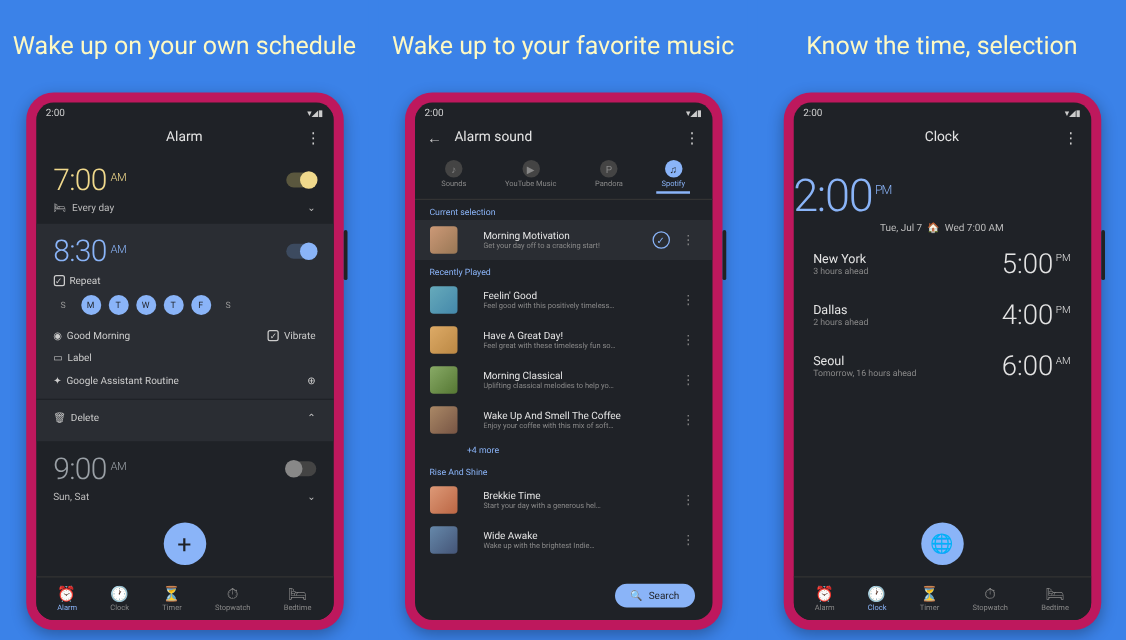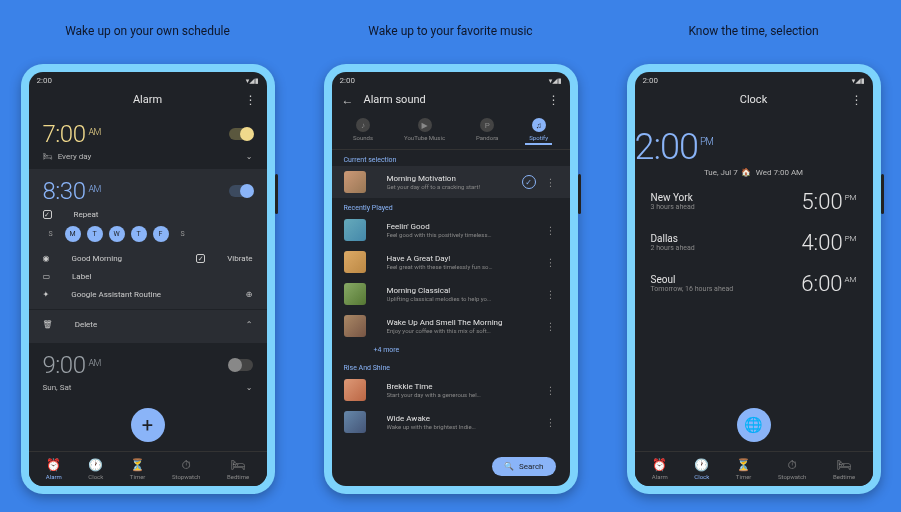--- a/index.html
+++ b/index.html
@@ -14,30 +14,30 @@
   }
   .panel {
     flex: 1;
     background: #3b82e8;
     display: flex;
     flex-direction: column;
     align-items: center;
     padding-top: 24px;
   }
   .panel-title {
-    color: #0f172a;
-    font-size: 12px;
+    color: #fef9c3;
+    font-size: 20px;
     font-weight: 400;
     margin-bottom: 26px;
     text-align: center;
   }
   .phone {
     width: 254px;
     height: 430px;
-    background: #7dd3fc;
+    background: #be185d;
     border-radius: 22px;
     padding: 8px;
     position: relative;
     box-shadow: 0 4px 12px rgba(0,0,0,0.3);
   }
   .phone::after {
     content: "";
     position: absolute;
     right: -3px;
     top: 110px;
@@ -128,21 +128,21 @@
   }
   .alarm-sub {
     display: flex; align-items: center; justify-content: space-between;
     padding: 2px 14px 8px; font-size: 8px; color: #bbb;
   }
   .alarm-sub .left { display: flex; align-items: center; gap: 5px; }
   .expanded {
     background: #2a2d33; padding: 8px 14px;
   }
   .row-small {
-    display: flex; align-items: center; gap: 22px;
+    display: flex; align-items: center; gap: 4px;
     font-size: 8px; color: #ccc; padding: 3px 0;
   }
   .row-small.between { justify-content: space-between; }
   .days { display: flex; gap: 6px; padding: 4px 0 6px; }
   .day {
     width: 16px; height: 16px; border-radius: 50%;
     display: flex; align-items: center; justify-content: center;
     font-size: 7px; color: #999;
   }
   .day.active { background: #8ab4f8; color: #1f2227; }
@@ -423,21 +423,21 @@
             <div class="album" style="background:linear-gradient(135deg,#8a6,#573)"></div>
             <div class="track-info">
               <div class="track-title">Morning Classical</div>
               <div class="track-sub">Uplifting classical melodies to help yo…</div>
             </div>
             <span class="more-dots">⋮</span>
           </div>
         <div class="track">
             <div class="album" style="background:linear-gradient(135deg,#a86,#754)"></div>
             <div class="track-info">
-              <div class="track-title">Wake Up And Smell The Morning</div>
+              <div class="track-title">Wake Up And Smell The Coffee</div>
               <div class="track-sub">Enjoy your coffee with this mix of soft…</div>
             </div>
             <span class="more-dots">⋮</span>
           </div>
         <div class="more-link">+4 more</div>
 
         <div class="section-label">Rise And Shine</div>
         <div class="track">
             <div class="album" style="background:linear-gradient(135deg,#d97,#b64)"></div>
             <div class="track-info">

